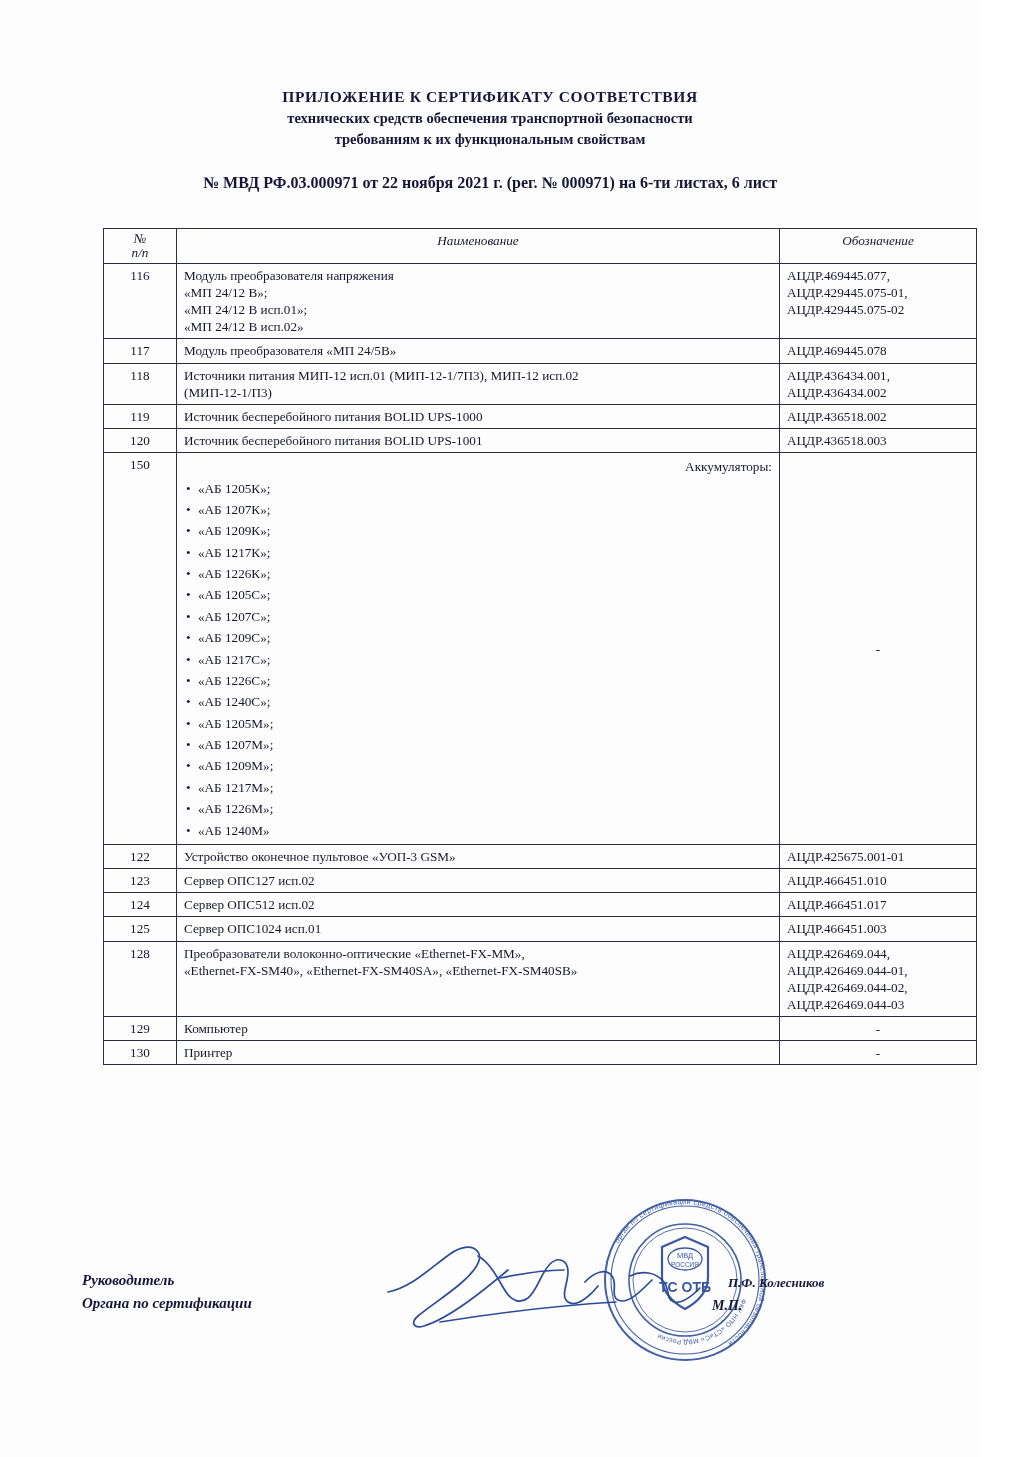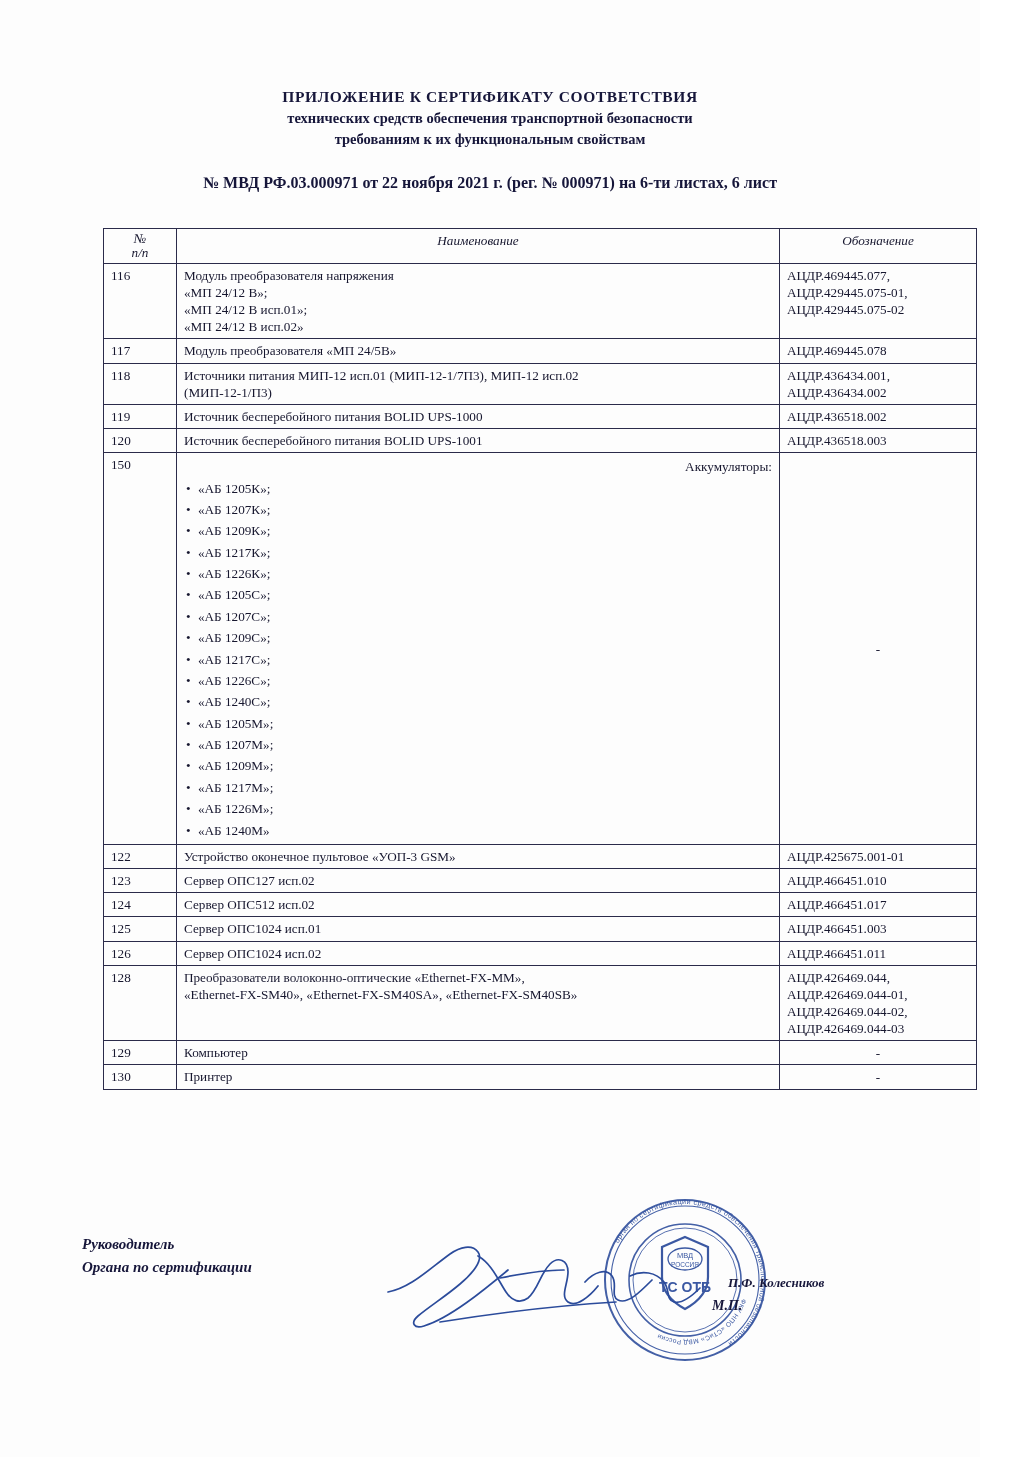--- a/index.html
+++ b/index.html
@@ -74,20 +74,21 @@
     font-style: italic;
     font-weight: normal;
     font-size: 13.8px;
     padding: 5px 4px;
     vertical-align: middle;
   }
   th.col-num { width: 58px; }
   th.col-name { width: 588px; }
   th.col-desig { width: 182px; }
   td.c-num {
+    text-align: center;
     vertical-align: middle;
     font-size: 13.2px;
   }
   td.c-desig {
     font-size: 13.2px;
     line-height: 1.30;
   }
   td.c-desig.center {
     text-align: center;
     vertical-align: middle;
@@ -119,21 +120,21 @@
   .batt-head {
     line-height: 1.62;
     text-align: right;
   }
   .nl { display: block; }
 
   
   .sign-block {
     position: absolute;
     left: 82px;
-    top: 1233px;
+    top: 1269px;
     font-style: italic;
     font-size: 15px;
     font-weight: bold;
     line-height: 1.5;
     color: #16163a;
   }
   .sign-name {
     position: absolute;
     left: 728px;
     top: 1275px;
@@ -303,29 +304,20 @@
               <span class="nl">АЦДР.466451.017</span>
             </td>
           </tr>
           <tr>
             <td class="c-num">125</td>
             <td class="c-name">
               <span class="nl">Сервер ОПС1024 исп.01</span>
             </td>
             <td class="c-desig">
               <span class="nl">АЦДР.466451.003</span>
-            </td>
-          </tr>
-          <tr>
-            <td class="c-num">126</td>
-            <td class="c-name">
-              <span class="nl">Сервер ОПС1024 исп.02</span>
-            </td>
-            <td class="c-desig">
-              <span class="nl">АЦДР.466451.011</span>
             </td>
           </tr>
           <tr>
             <td class="c-num">128</td>
             <td class="c-name">
               <span class="nl">Преобразователи волоконно-оптические «Ethernet-FX-MM»,</span>
               <span class="nl">«Ethernet-FX-SM40», «Ethernet-FX-SM40SA», «Ethernet-FX-SM40SB»</span>
             </td>
             <td class="c-desig">
               <span class="nl">АЦДР.426469.044,</span>

